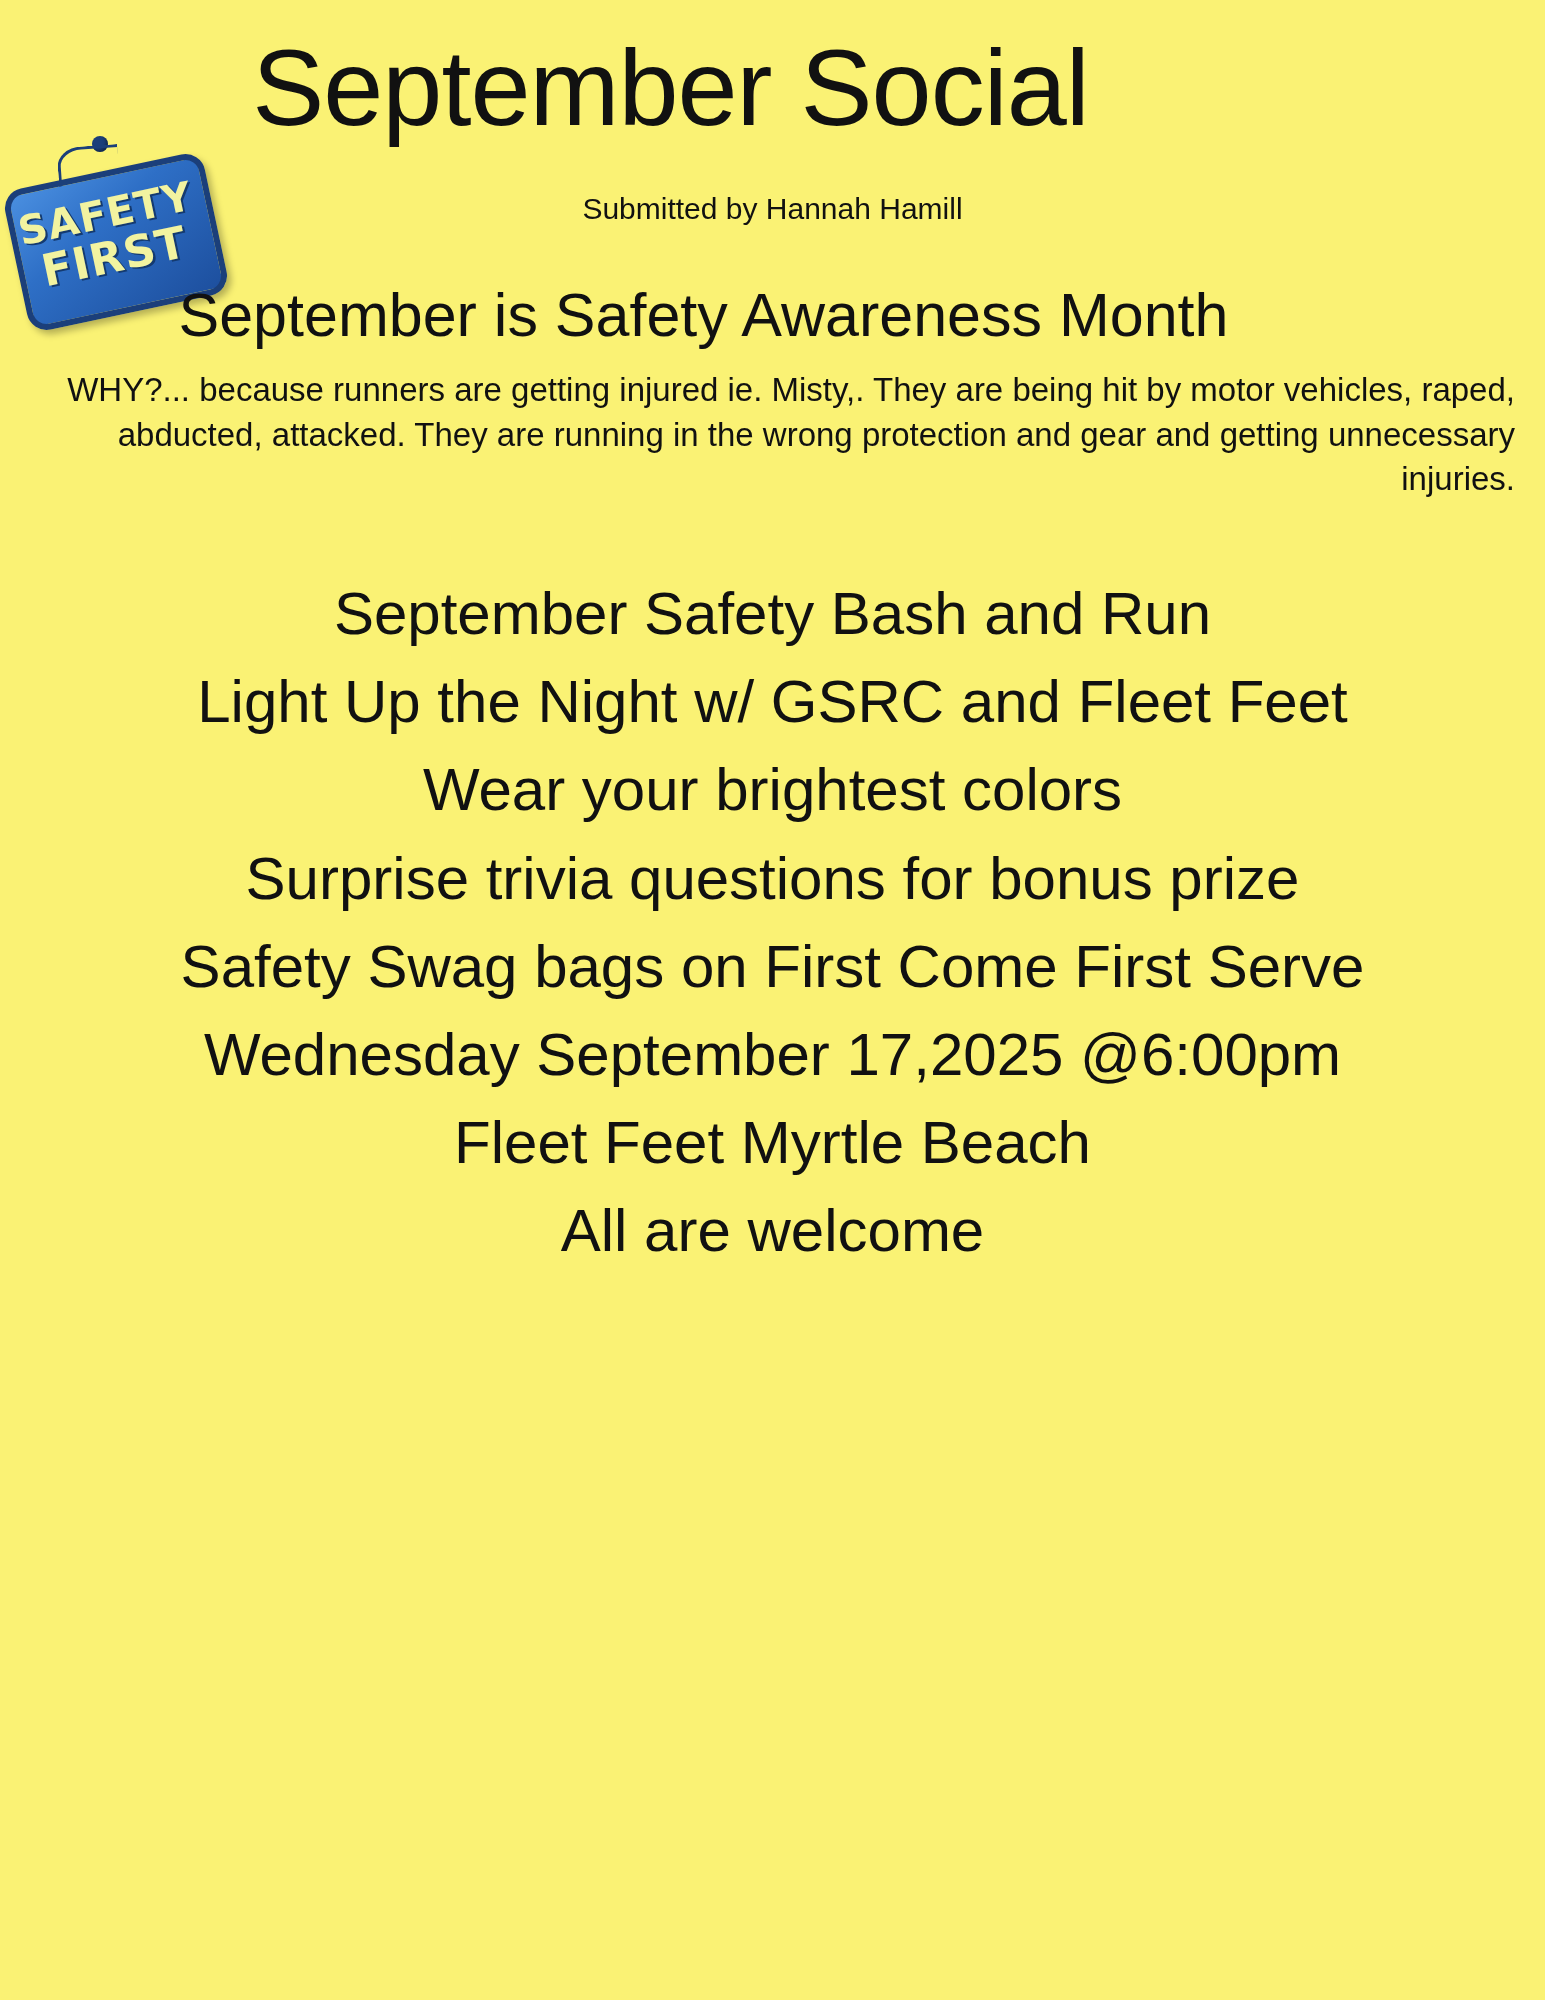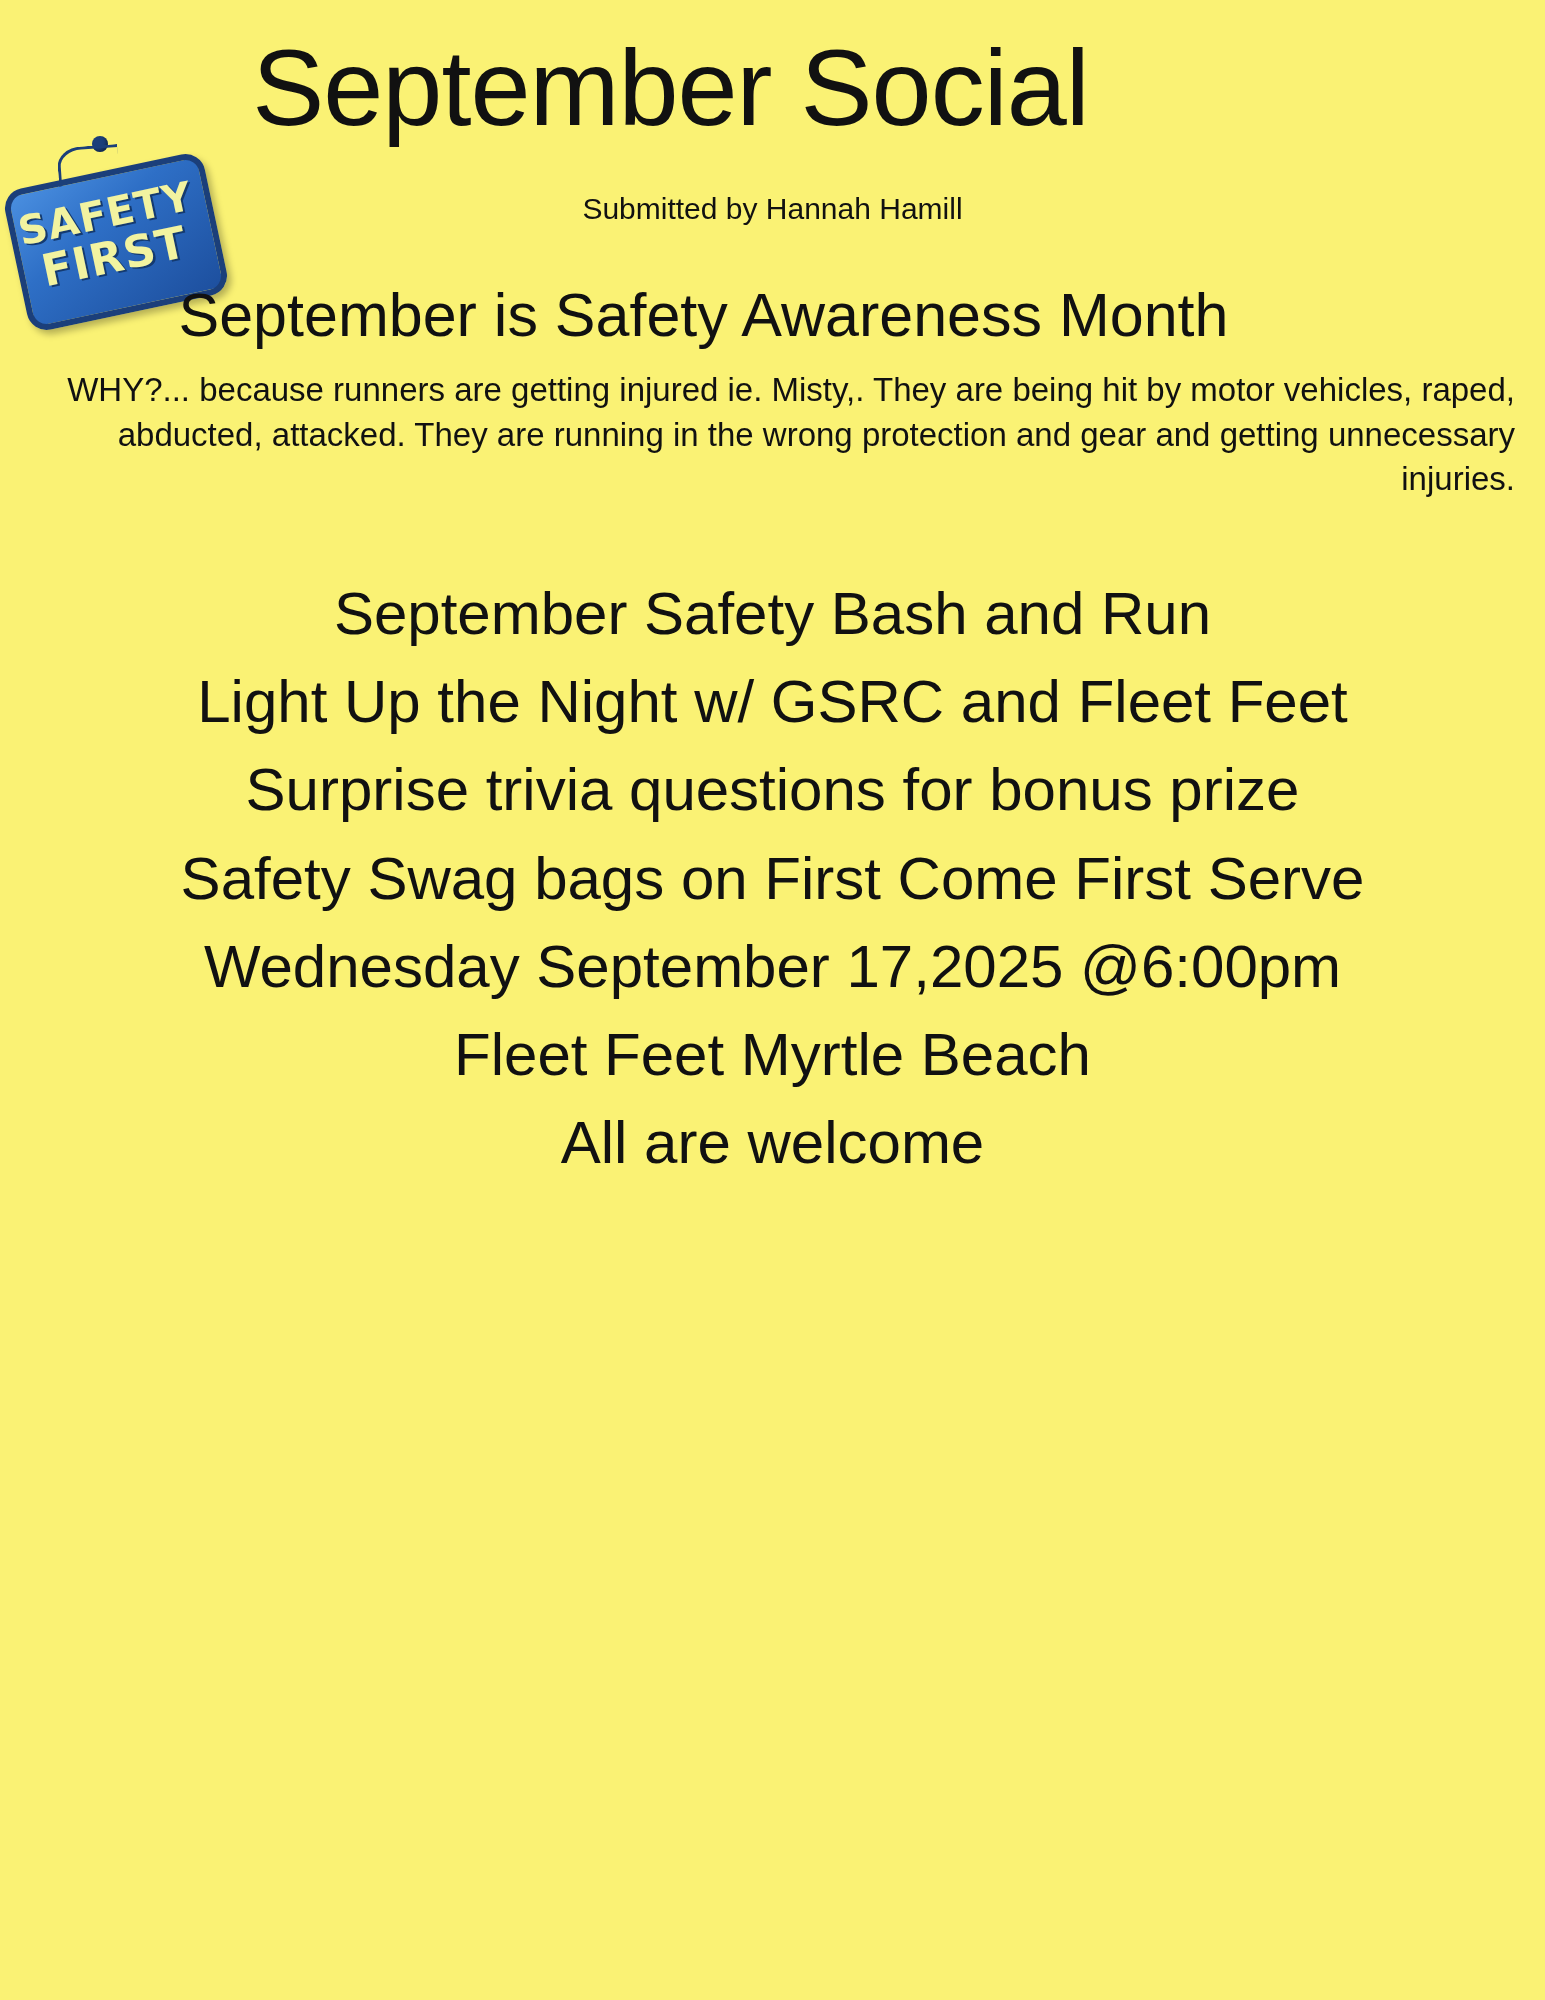--- a/index.html
+++ b/index.html
@@ -169,20 +169,21 @@
 
   <div class="submitted">Submitted by Hannah Hamill</div>
 
   <div class="subtitle">September is Safety Awareness Month</div>
 
   <div class="why">WHY?...  because runners are getting injured ie. Misty,. They are being hit by motor vehicles, raped, abducted, attacked. They are running in the wrong protection and gear and getting unnecessary injuries.</div>
 
   <div class="lines">
     <div class="line">September Safety Bash and Run</div>
     <div class="line">Light Up the Night w/ GSRC and Fleet Feet</div>
+    <div class="line">Wear your brightest colors</div>
     <div class="line">Surprise trivia questions for bonus prize</div>
     <div class="line">Safety Swag bags on First Come First Serve</div>
     <div class="line">Wednesday September 17,2025 @6:00pm</div>
     <div class="line">Fleet Feet Myrtle Beach</div>
     <div class="line">All are welcome</div>
   </div>
 
 </div>
 
 </body></html>

